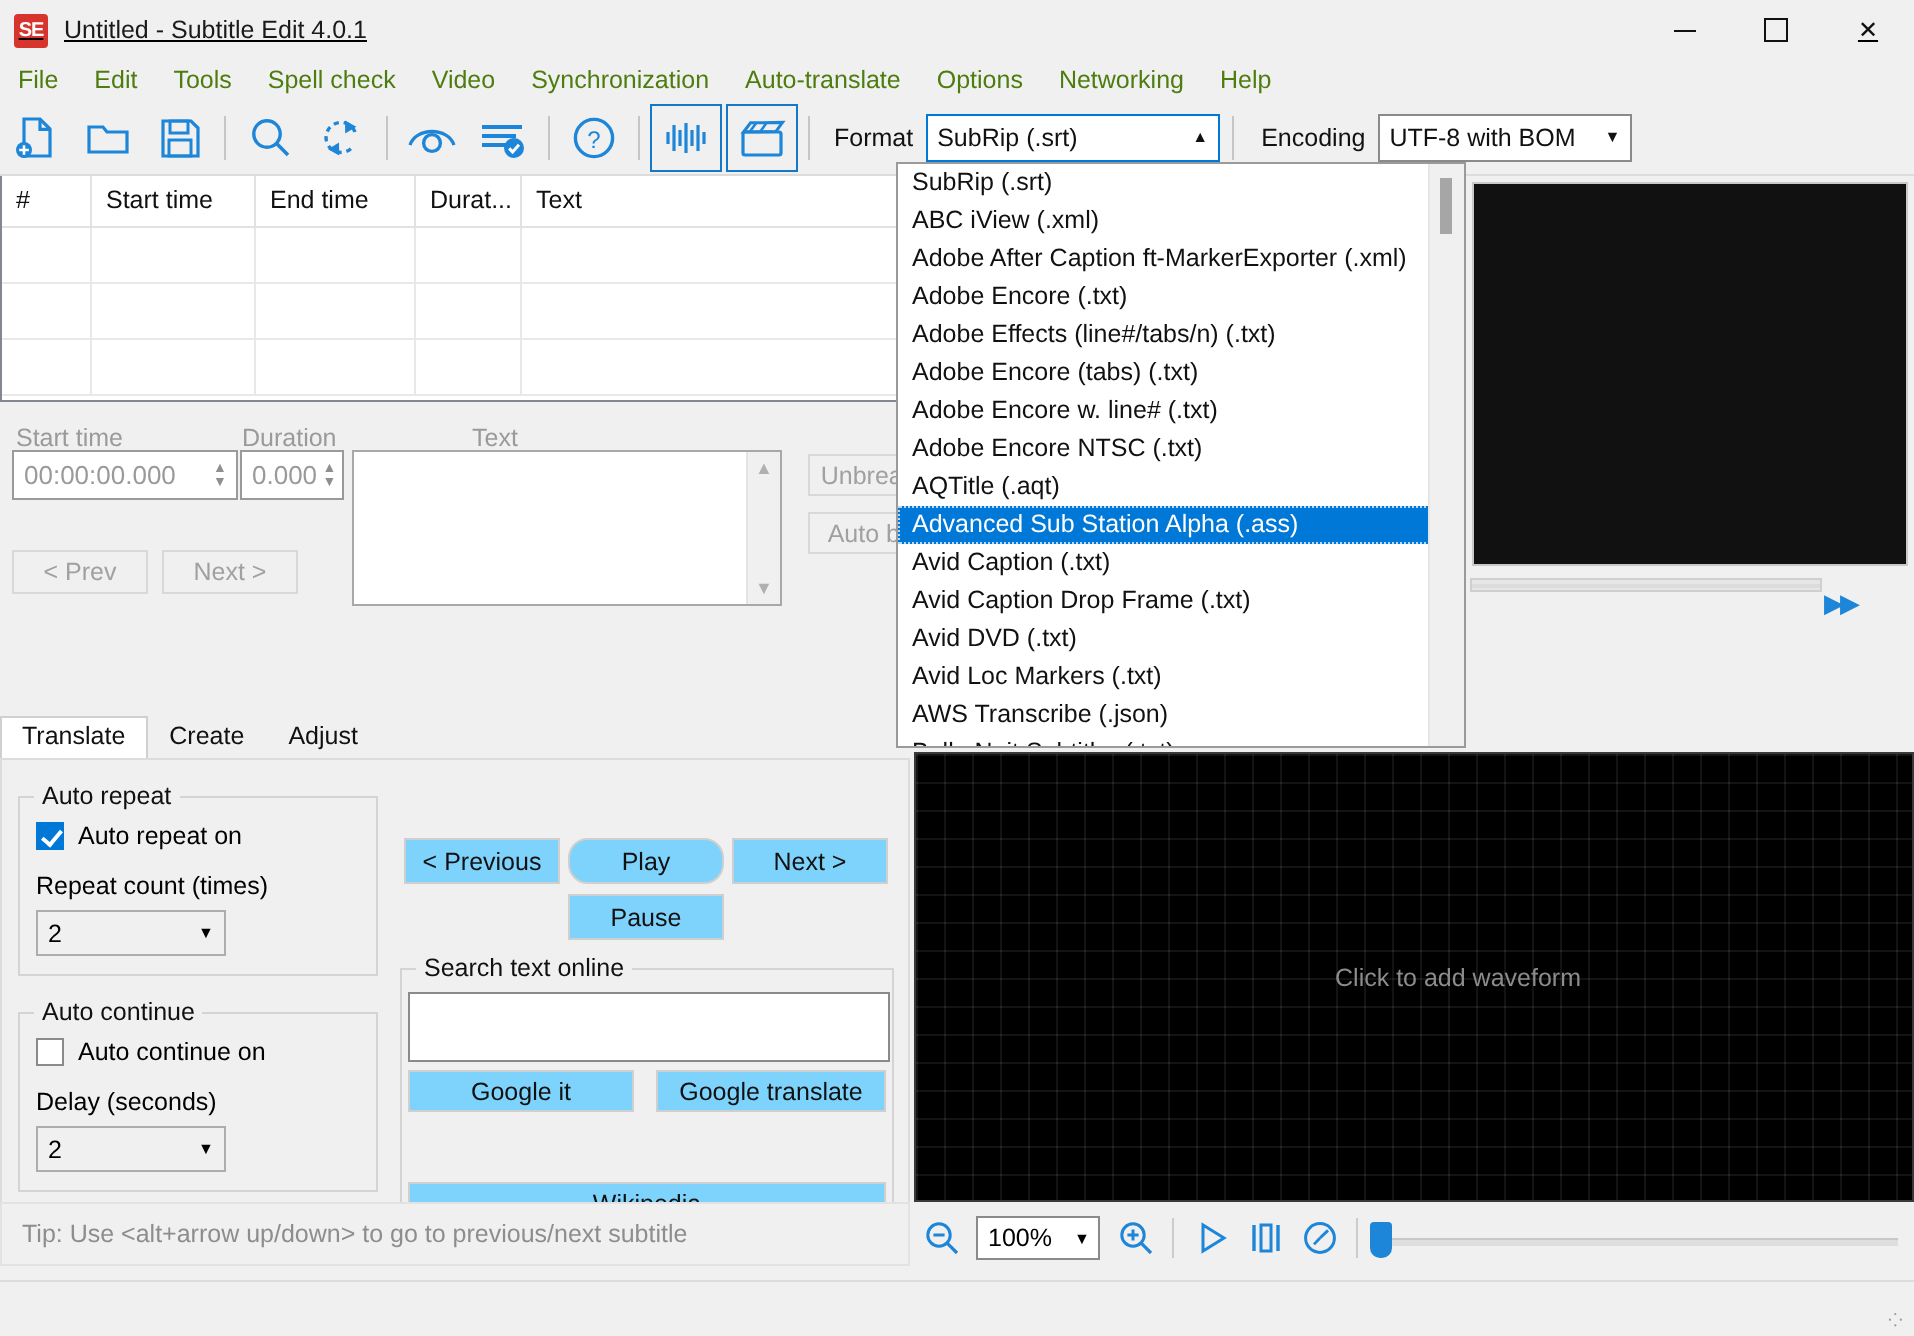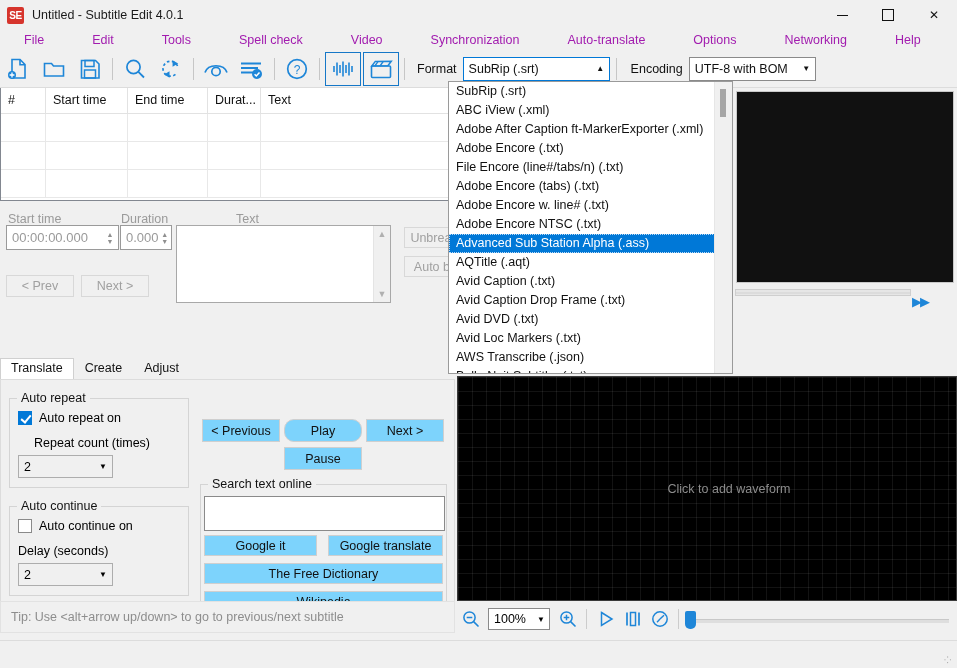--- a/index.html
+++ b/index.html
@@ -9,21 +9,21 @@
     font-size:12.5px;
     background:#f0f0f0;
     color:#000;
     -webkit-font-smoothing:antialiased;
   }
   .app { position:relative; width:957px; height:668px; background:#f0f0f0; }
 
   
   .titlebar {
     position:absolute; left:0; top:0; width:957px; height:30px;
-    background:#f0f0f0; display:flex; align-items:center;
+    background:#f0f0f0; display:flex; align-items:center;text-decoration:underline;
   }
   .app-logo {
     width:17px; height:17px; margin-left:7px; margin-right:8px;
     background:#d6342c; border-radius:2px; color:#fff;
     font-size:10px; font-weight:bold; line-height:17px; text-align:center;
     letter-spacing:-0.5px; font-family:"Liberation Sans", sans-serif;
     position:relative;
   }
   .title-text { font-size:12.5px; color:#1a1a1a; }
   .win-btns { margin-left:auto; display:flex; height:30px; }
@@ -33,21 +33,21 @@
   }
   .glyph-min { display:block; width:11px; height:1px; background:#111; }
   .glyph-max { display:block; width:10px; height:10px; border:1px solid #111; }
 
   
   .menubar {
     position:absolute; left:0; top:30px; width:957px; height:20px;
     display:flex; align-items:center; background:#f0f0f0;
   }
   .menu-item {
-    padding:2px 24px; font-size:12.5px; color:#a21caf; cursor:default;
+    padding:2px 9px; font-size:12.5px; color:#4d7c0f; cursor:default;
     white-space:nowrap;
   }
 
   
   .toolbar {
     position:absolute; left:0; top:50px; width:957px; height:37px;
     display:flex; align-items:center; background:#f0f0f0;
     border-bottom:1px solid #dcdcdc;
   }
   .tb-btn {
@@ -468,21 +468,21 @@
     </div>
 
     <div class="tabbody">
 
       <div class="groupbox" style="left:8px; top:18px; width:180px; height:90px;">
         <div class="gb-title">Auto repeat</div>
         <div class="chkrow" style="left:8px; top:12px;">
           <span class="chkbox checked"></span>
           <span>Auto repeat on</span>
         </div>
-        <div style="position:absolute; left:24px; top:37px; font-size:12.5px;">Repeat count (times)</div>
+        <div style="position:absolute; left:8px; top:37px; font-size:12.5px;">Repeat count (times)</div>
         <div class="smallcombo" style="left:8px; top:56px; width:95px;">
           <span class="cval">2</span>
           <span class="carrow">▼</span>
         </div>
       </div>
 
       <div class="groupbox" style="left:8px; top:126px; width:180px; height:90px;">
         <div class="gb-title">Auto continue</div>
         <div class="chkrow" style="left:8px; top:12px;">
           <span class="chkbox"></span>
@@ -499,21 +499,20 @@
       <div class="btn" style="left:283px; top:39px; width:78px; height:23px;border-radius:10px;">Play</div>
       <div class="btn" style="left:365px; top:39px; width:78px; height:23px;">Next &gt;</div>
       <div class="btn" style="left:283px; top:67px; width:78px; height:23px;">Pause</div>
 
       <div class="groupbox" style="left:199px; top:104px; width:247px; height:118px;">
         <div class="gb-title">Search text online</div>
         <div class="searchbox" style="position:absolute; left:3px; top:11px; width:241px; height:35px;"></div>
       </div>
       <div class="btn" style="left:203px; top:155px; width:113px; height:21px;">Google it</div>
       <div class="btn" style="left:327px; top:155px; width:115px; height:21px;">Google translate</div>
-      <div class="btn" style="left:203px; top:183px; width:239px; height:21px;">The Free Dictionary</div>
       <div class="btn" style="left:203px; top:211px; width:239px; height:21px;">Wikipedia</div>
     </div>
   </div>
 
   <div class="tipbar">
     <span>Tip: Use &lt;alt+arrow up/down&gt; to go to previous/next subtitle</span>
   </div>
 
   <div class="videopanel">
     <div class="video-black"></div>
@@ -576,26 +575,26 @@
   <div class="statusbar">
     <div class="resize-grip">⁘</div>
   </div>
 
   <div class="dropdown">
     <div class="dd-list" id="dd-list">
         <div class="dd-item">SubRip (.srt)</div>
         <div class="dd-item">ABC iView (.xml)</div>
         <div class="dd-item">Adobe After Caption ft-MarkerExporter (.xml)</div>
         <div class="dd-item">Adobe Encore (.txt)</div>
-        <div class="dd-item">File Encore (line#/tabs/n) (.txt)</div>
+        <div class="dd-item">Adobe Effects (line#/tabs/n) (.txt)</div>
         <div class="dd-item">Adobe Encore (tabs) (.txt)</div>
         <div class="dd-item">Adobe Encore w. line# (.txt)</div>
         <div class="dd-item">Adobe Encore NTSC (.txt)</div>
+        <div class="dd-item">AQTitle (.aqt)</div>
         <div class="dd-item selected">Advanced Sub Station Alpha (.ass)</div>
-        <div class="dd-item">AQTitle (.aqt)</div>
         <div class="dd-item">Avid Caption (.txt)</div>
         <div class="dd-item">Avid Caption Drop Frame (.txt)</div>
         <div class="dd-item">Avid DVD (.txt)</div>
         <div class="dd-item">Avid Loc Markers (.txt)</div>
         <div class="dd-item">AWS Transcribe (.json)</div>
         <div class="dd-item">Belle Nuit Subtitler (.txt)</div>
       </div>
     <div class="dd-scrollbar">
       <div class="dd-thumb"></div>
     </div>

